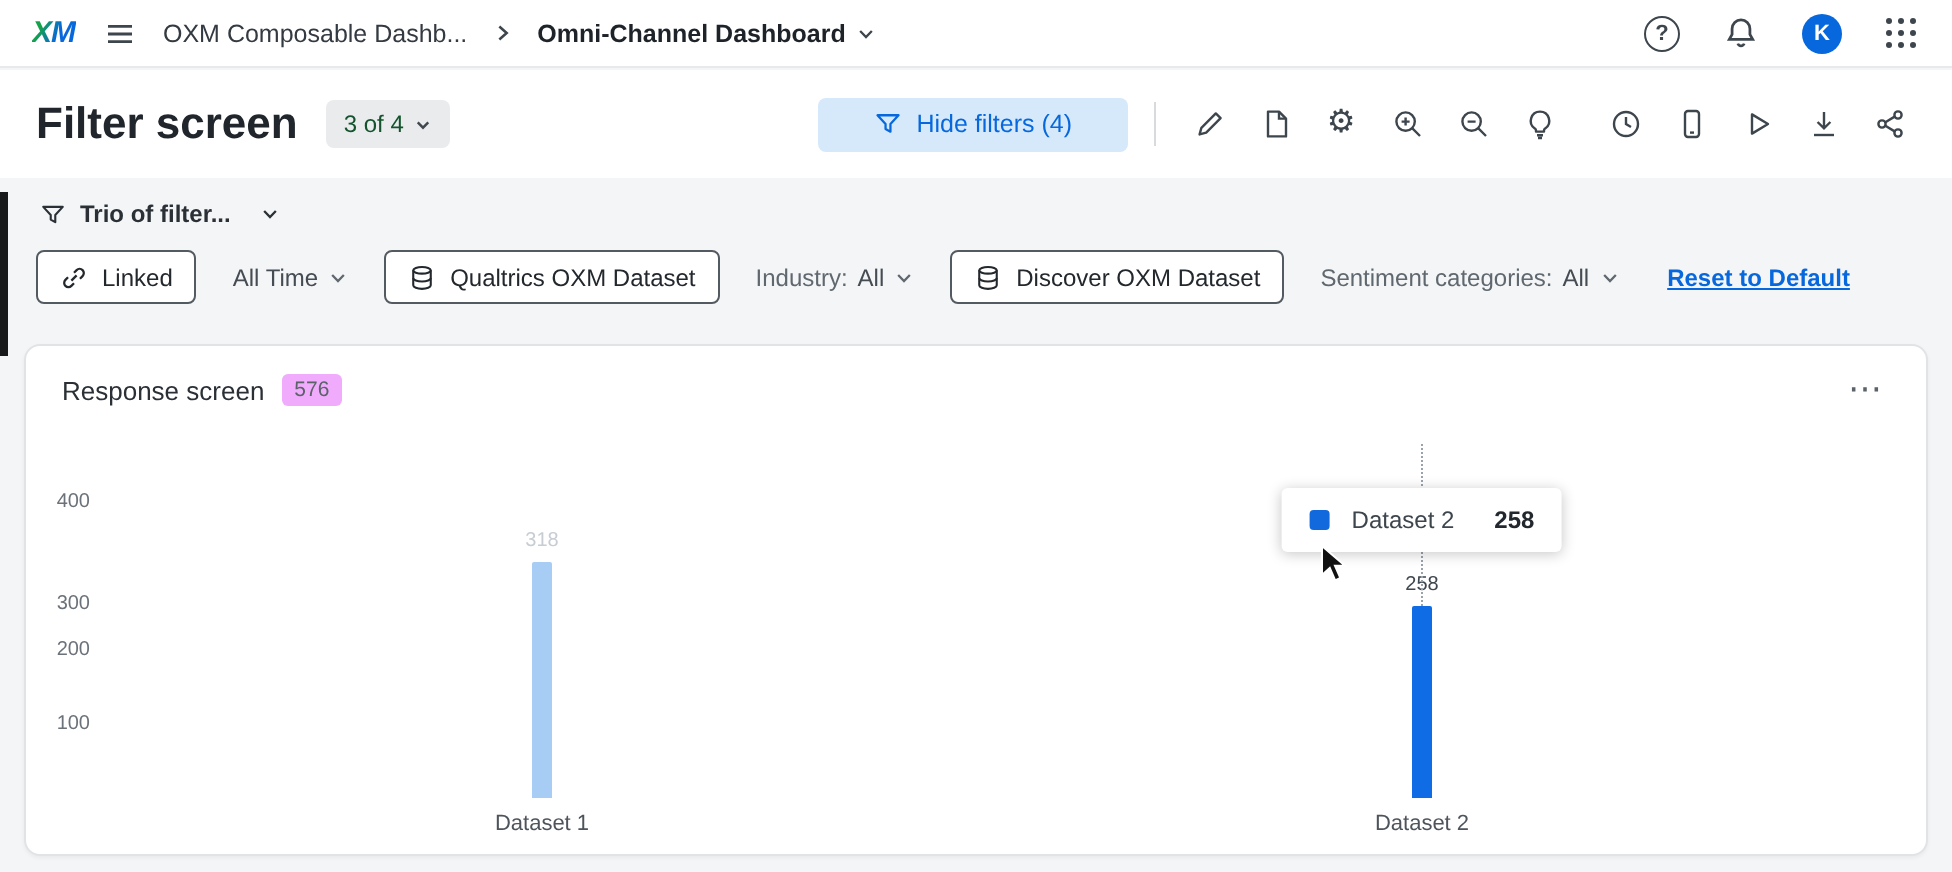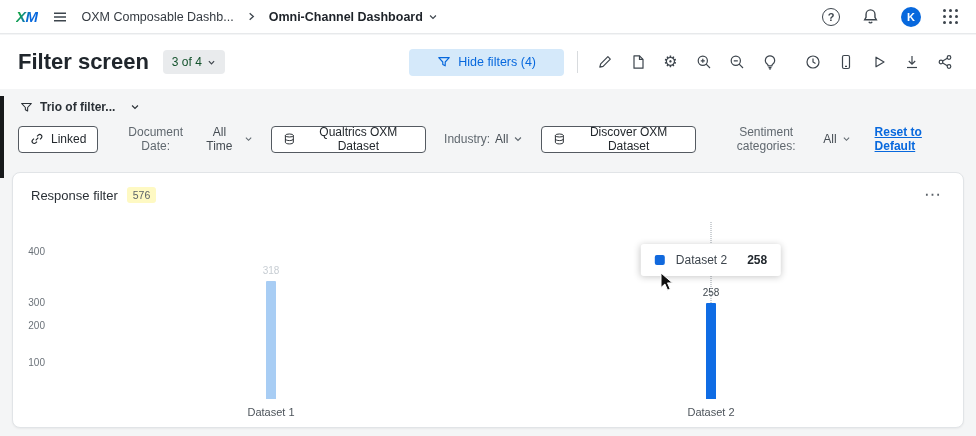--- a/index.html
+++ b/index.html
@@ -83,21 +83,21 @@
   .reset-link { font-size: 12px; font-weight: 600; color: #0768dd; text-decoration: underline; margin-left: 6px; cursor: pointer; }
 
   
   .card {
     position: absolute; top: 172px; left: 12px; right: 12px; bottom: 8px;
     background: #fff; border: 1px solid #e1e4e7; border-radius: 8px;
     box-shadow: 0 1px 2px rgba(0,0,0,0.05);
   }
   .card-header { display: flex; align-items: center; justify-content: space-between; padding: 14px 18px 0; }
   .widget-title { font-size: 13px; color: #2a3036; display: flex; align-items: center; gap: 9px; }
-  .widget-badge { background: #fef9c3; border-radius: 3px; font-size: 10.5px; color: #5b6268; padding: 2px 6px; }
+  .widget-badge { background: #f0abfc; border-radius: 3px; font-size: 10.5px; color: #5b6268; padding: 2px 6px; }
   .widget-menu { color: #5b6268; font-size: 17px; line-height: 10px; padding: 2px 4px; }
 
   
   .chart-area { position: absolute; top: 36px; left: 4px; right: 4px; bottom: 4px; }
   .yaxis { position: absolute; left: 0; width: 30px; bottom: 24px; height: 167px; }
   .ytick { position: absolute; right: 2px; transform: translateY(50%); font-size: 10px; color: #6b7279; }
   .plot { position: absolute; left: 34px; right: 28px; bottom: 24px; height: 167px; }
   .bar { position: absolute; bottom: 0; width: 10px; transform: translateX(-50%); border-radius: 1px 1px 0 0; }
   .value-label { position: absolute; transform: translateX(-50%); font-size: 10px; }
   .xlabel { position: absolute; top: 100%; margin-top: 7px; transform: translateX(-50%); font-size: 11px; color: #4d545b; white-space: nowrap; }
@@ -264,21 +264,20 @@
   <div class="filter-chips-row">
     <button class="chip">
       <svg width="14" height="14" viewBox="0 0 16 16" fill="none" stroke="#23282d" stroke-width="1.3">
           <path d="M6.5 9.5l3-3"></path>
           <path d="M8 5l1.5-1.5a2.4 2.4 0 0 1 3.4 3.4L11.4 8.4"></path>
           <path d="M8 11l-1.5 1.5a2.4 2.4 0 0 1-3.4-3.4L4.6 7.6"></path>
         </svg>
       <span>Linked</span>
     </button>
     <button class="dd-filter">
-      <span>Document Date:</span>
       <span class="dd-value">All Time</span>
       <svg width="10" height="10" viewBox="0 0 12 12">
           <path d="M2.5 4.2L6 7.8l3.5-3.6" stroke="#60686f" stroke-width="1.4" fill="none"></path>
         </svg>
     </button>
     <button class="chip">
       <svg width="14" height="14" viewBox="0 0 16 16" fill="none" stroke="#23282d" stroke-width="1.2">
           <ellipse cx="8" cy="3.6" rx="5" ry="1.9"></ellipse>
           <path d="M3 3.6v8.6c0 1.1 2.2 2 5 2s5-.9 5-2V3.6"></path>
           <path d="M3 8c0 1.1 2.2 2 5 2s5-.9 5-2"></path>
@@ -307,21 +306,21 @@
           <path d="M2.5 4.2L6 7.8l3.5-3.6" stroke="#60686f" stroke-width="1.4" fill="none"></path>
         </svg>
     </button>
     <a class="reset-link">Reset to Default</a>
   </div>
 </div>
 
 <div class="card">
   <div class="card-header">
     <div class="widget-title">
-      <span>Response filter</span>
+      <span>Response screen</span>
       <span class="widget-badge">576</span>
     </div>
     <button class="widget-menu">
       <span>⋯</span>
     </button>
   </div>
 
   <div class="chart-area">
     <div class="yaxis">
         <div class="ytick" style="bottom: 37.1111px;">100</div>

